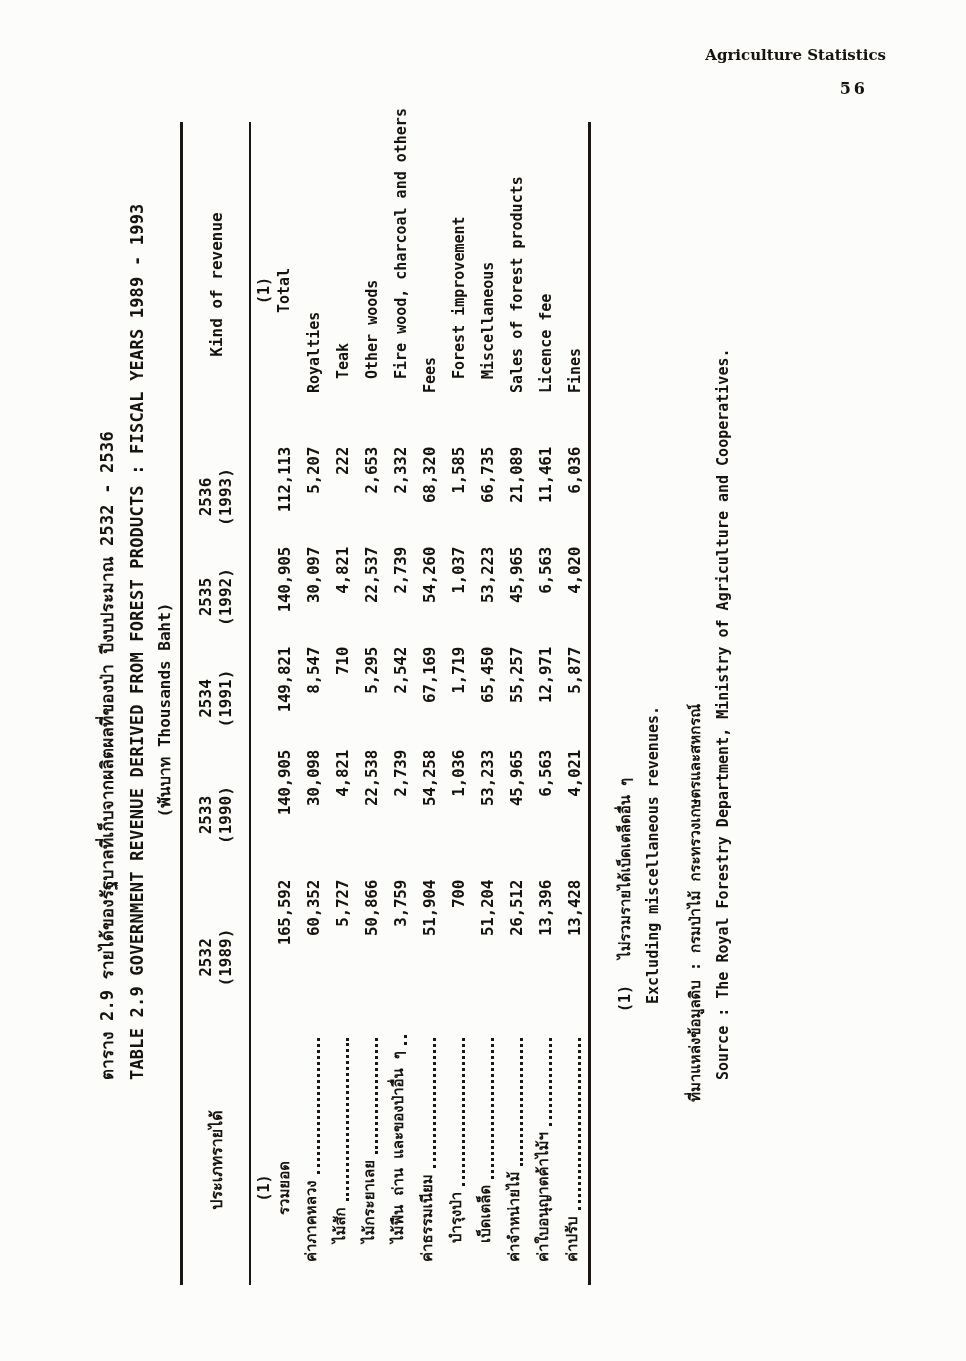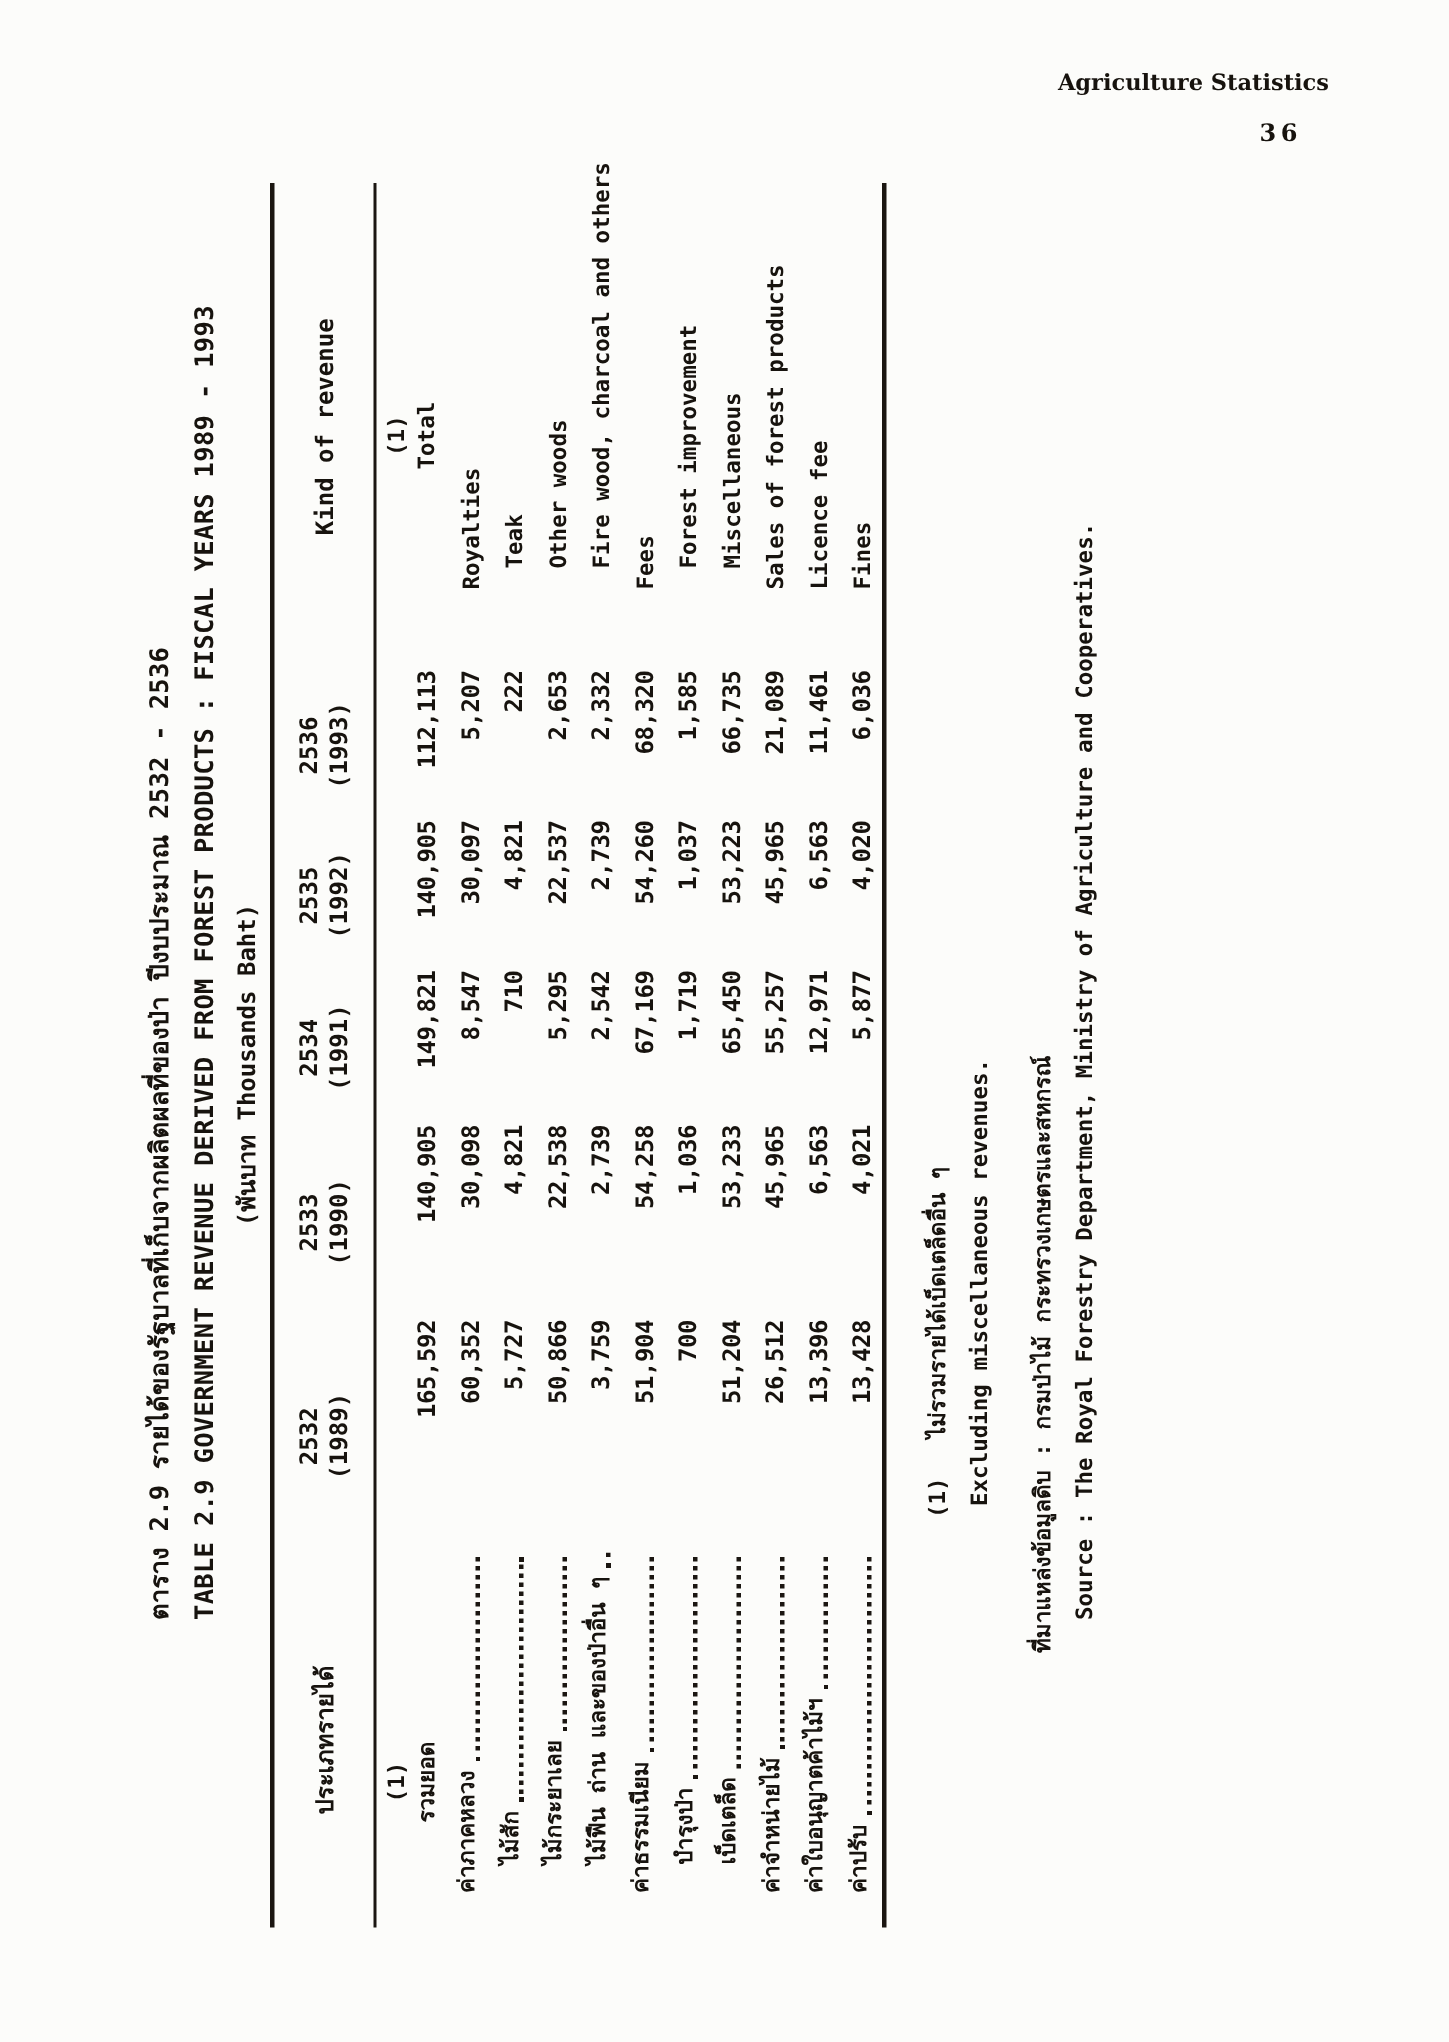--- a/index.html
+++ b/index.html
@@ -67,21 +67,21 @@
   .fn-note-en{ padding-left:296px; }
   .fn-src-th{ padding-left:198px; margin-top:14px; }
   .fn-src-en{ padding-left:220px; }
 </style>
 </head>
 <body>
 
 <div class="page">
 
   <div class="running-head">Agriculture Statistics</div>
-  <div class="page-number">36</div>
+  <div class="page-number">56</div>
 
   <div class="rot">
 
     <div class="titles">
       <div class="title-line">ตาราง 2.9 รายได้ของรัฐบาลที่เก็บจากผลิตผลที่ของป่า ปีงบประมาณ 2532 - 2536</div>
       <div class="title-line">TABLE 2.9 GOVERNMENT REVENUE DERIVED FROM FOREST PRODUCTS : FISCAL YEARS 1989 - 1993</div>
     </div>
     <div class="unit-line">(พันบาท  Thousands Baht)</div>
 
     <div class="stat-table">

